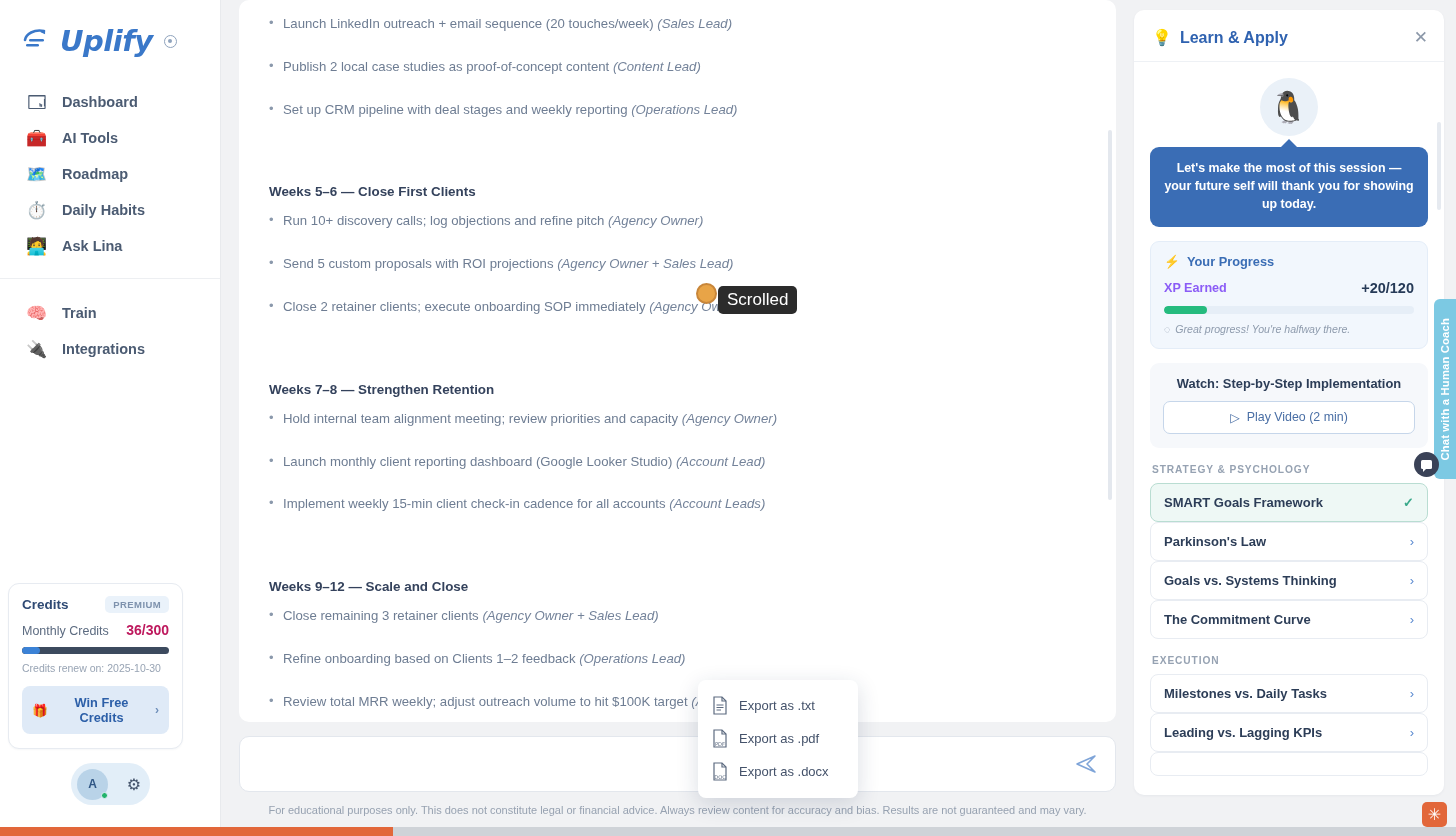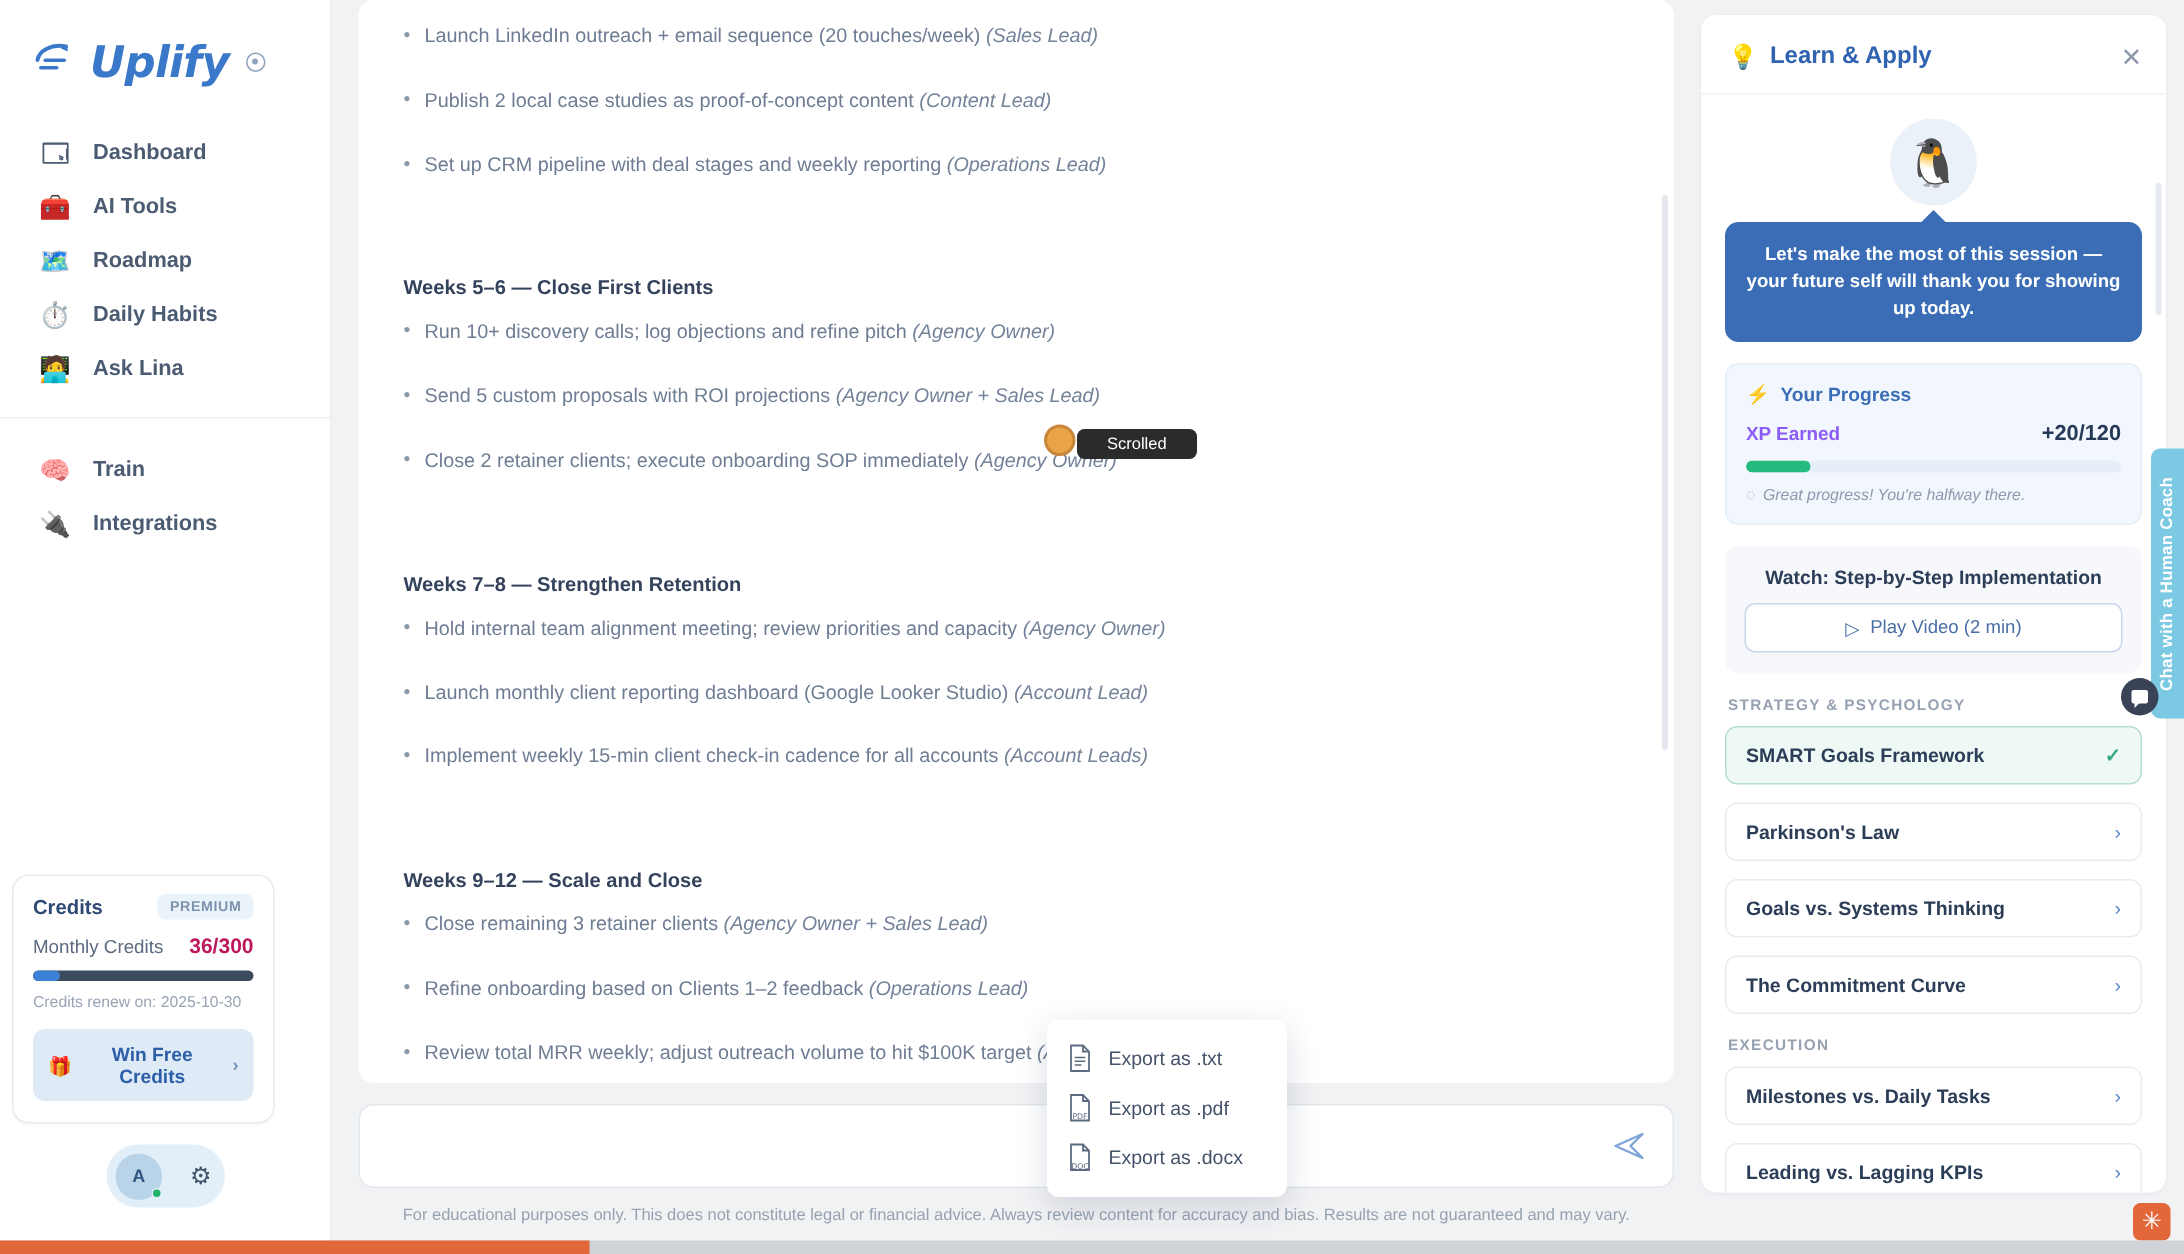--- a/index.html
+++ b/index.html
@@ -100,21 +100,21 @@
   .doc-vscroll { position: absolute; right: 4px; top: 130px; width: 4px; height: 370px;
     background: #e4e8ee; border-radius: 3px; }
 
   
   .scroll-marker {
     position: absolute; left: 475px; top: 283px; width: 21px; height: 21px; border-radius: 50%;
     background: #e8a447; border: 2px solid #c8863a; z-index: 40;
   }
   .scroll-tip {
     position: absolute; left: 497px; top: 286px; background: #2b2b2b; color: #fff;
-    font-size: 11px; padding: 4px 20px; border-radius: 5px; z-index: 41; white-space: nowrap;
+    font-size: 17px; padding: 4px 9px; border-radius: 5px; z-index: 41; white-space: nowrap;
   }
 
   
   .composer-wrap { background: #f1f2f4; padding: 14px 0 0 0; }
   .composer {
     background: #fff; border: 1px solid #e3e7ed; border-radius: 10px; height: 56px;
     display: flex; align-items: center; padding: 0 14px 0 16px;
   }
   .composer input {
     flex: 1 1 auto; border: 0; outline: none; font-size: 13.5px; color: #3c4a5e;
@@ -172,21 +172,21 @@
   .watch-title { font-size: 12.9px; font-weight: 700; color: #2c3d57; text-align: center; }
   .play-btn {
     margin-top: 10px; width: 100%; background: #fff; border: 1px solid #c6d6ea; border-radius: 7px;
     padding: 8px 0; font-size: 12.4px; color: #4a6fa5; cursor: pointer;
     display:flex; align-items:center; justify-content:center; gap: 7px;
     font-family: "Liberation Sans", sans-serif;
   }
   .sec-label { font-size: 10.2px; font-weight: 700; letter-spacing: .9px; color: #96a2b2; margin: 16px 0 8px 2px; }
   .topic {
     display: flex; align-items: center; background: #fff; border: 1px solid #e8ecf2;
-    border-radius: 8px; padding: 11px 13px; margin-bottom: 12px; cursor: pointer;
+    border-radius: 8px; padding: 11px 13px; margin-bottom: 0; cursor: pointer;
     font-size: 13px; font-weight: 700; color: #2c3d57;
   }
   .topic.active { background: #eef8f5; border-color: #b9ddd2; }
   .topic .chev { margin-left: auto; color: #5b8ad0; font-size: 13px; font-weight: 400; }
   .topic .check { margin-left: auto; color: #3aa98a; font-size: 13px; }
 
   .rp-vscroll { position: absolute; right: 3px; top: 112px; width: 4px; height: 88px; background: #e6eaf0; border-radius: 3px; }
 
   
   .coach-tab {

